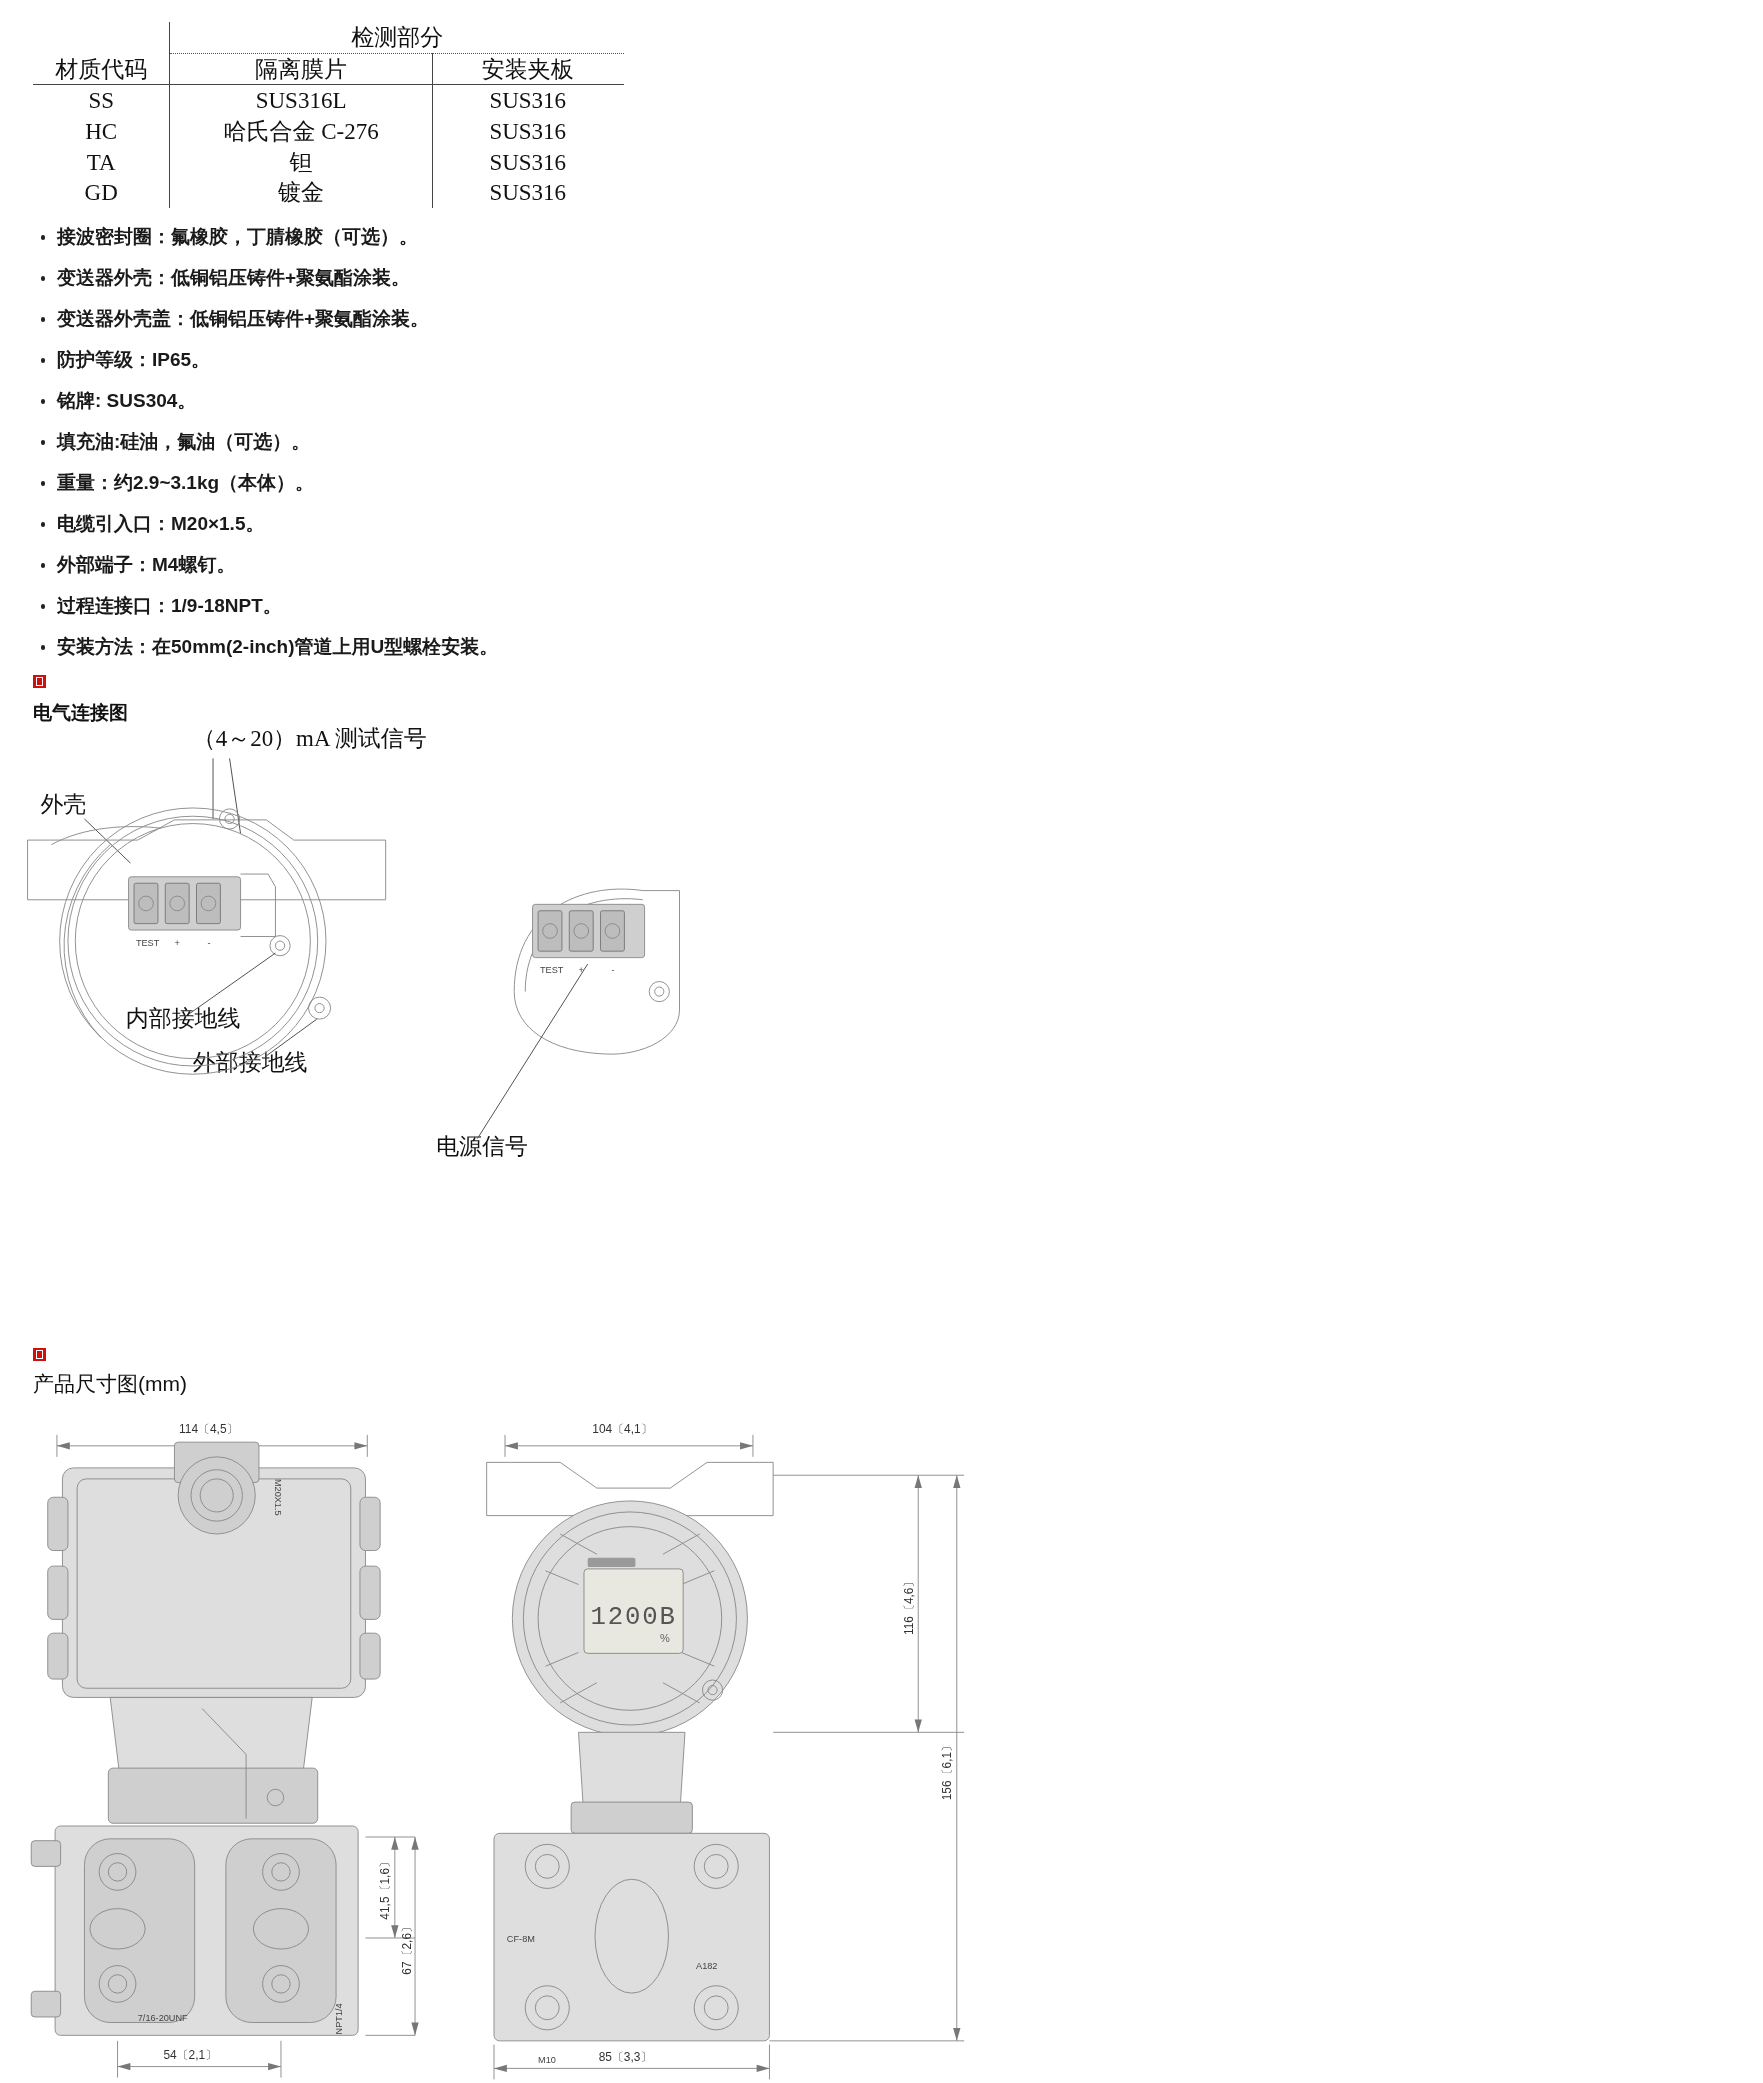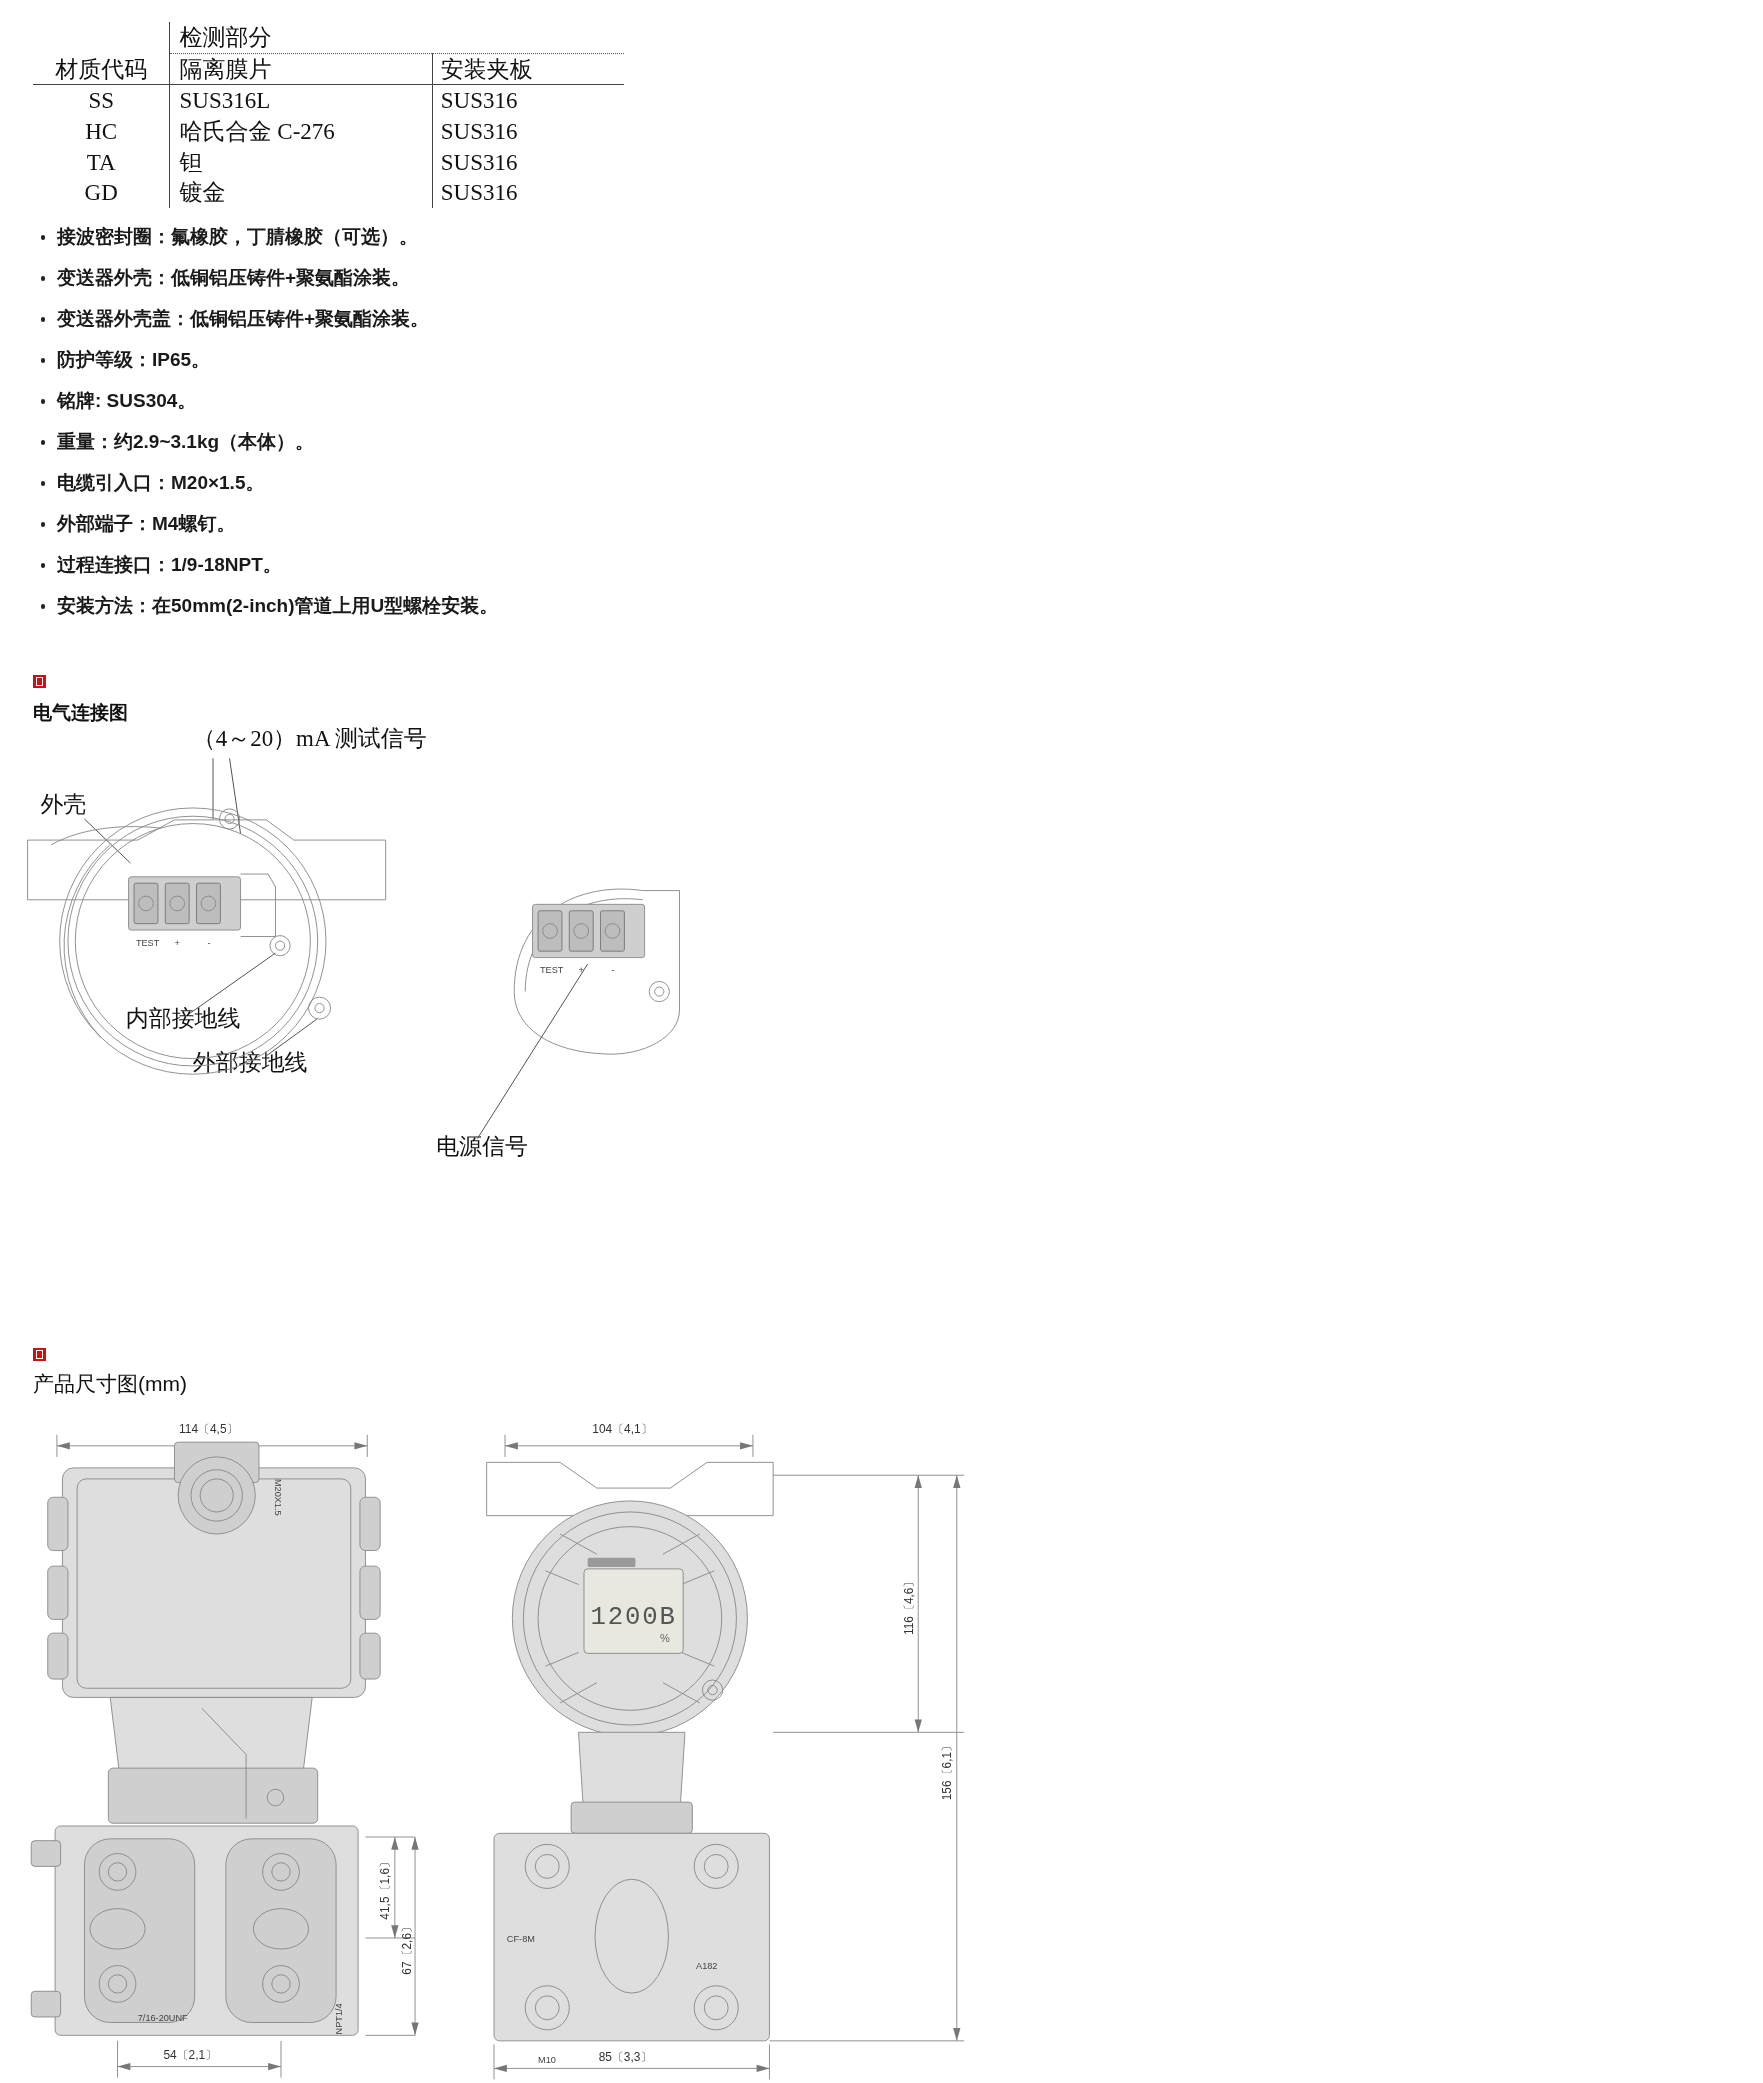--- a/index.html
+++ b/index.html
@@ -1,21 +1,21 @@
 <!DOCTYPE html>
 <html style="font-size:14.7px"><head>
 <meta charset="utf-8">
 <style>
   html,body{margin:0;padding:0;background:#ffffff;}
   body{width:1763px;height:2084px;font-family:"Liberation Sans",sans-serif;color:#111;position:relative;overflow:hidden;}
   .page{position:relative;width:1763px;height:2084px;padding:0;box-sizing:border-box;}
 
   
   .mat-table{position:absolute;left:33px;top:22px;border-collapse:collapse;font-family:"Liberation Serif",serif;}
-  .mat-table td,.mat-table th{font-weight:normal;font-size:23px;line-height:1.18;padding:1.8px 9.2px;text-align:left;color:#111;}
+  .mat-table td,.mat-table th{font-weight:normal;font-size:23px;line-height:1.18;padding:1.8px 9.2px;text-align:center;color:#111;}
   .mat-table .c0{width:118px;text-align:center;}
   .mat-table .c1{width:243px;}
   .mat-table .c2{width:174px;}
   .mat-table .hdr-top td{border-bottom:0.9px dotted #555;}
   .mat-table .hdr-sub td{border-bottom:0.9px solid #444;}
   .mat-table .vsep{border-left:0.9px solid #444;}
   .mat-table .vsep-dot{border-left:0.9px solid #444;padding-left:8px;}
   .mat-table tr.first-head td.c0{border-bottom:none;}
   .rowline td{border-bottom:none;}
 
@@ -77,20 +77,21 @@
     </tr>
   </tbody>
     </table>
 
   <ul class="bullets">
     <li>接波密封圈：氟橡胶，丁腈橡胶（可选）。</li>
     <li>变送器外壳：低铜铝压铸件+聚氨酯涂装。</li>
     <li>变送器外壳盖：低铜铝压铸件+聚氨酯涂装。</li>
     <li>防护等级：IP65。</li>
     <li>铭牌: SUS304。</li>
+    <li>填充油:硅油，氟油（可选）。</li>
     <li>重量：约2.9~3.1kg（本体）。</li>
     <li>电缆引入口：M20×1.5。</li>
     <li>外部端子：M4螺钉。</li>
     <li>过程连接口：1/9-18NPT。</li>
     <li>安装方法：在50mm(2-inch)管道上用U型螺栓安装。</li>
   </ul>
 
   <div class="redmark" style="left:33px;top:675px;"></div>
   <div style="position:absolute;left:33px;top:700px;font-size:19px;font-weight:bold;">电气连接图</div>
 

